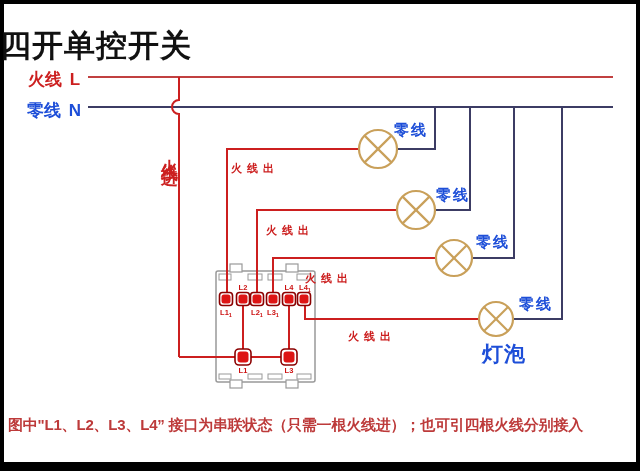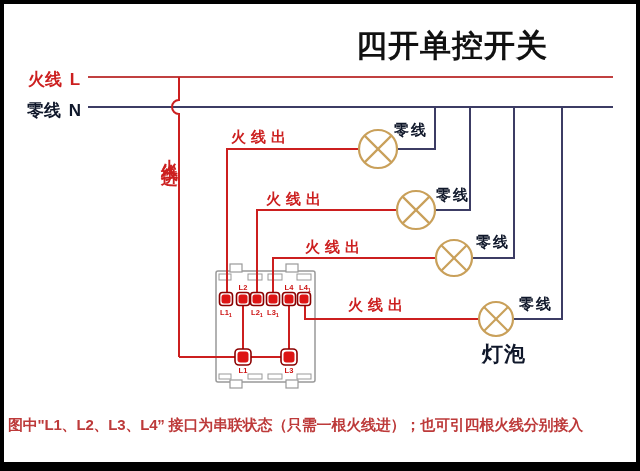--- a/index.html
+++ b/index.html
@@ -1,23 +1,23 @@
 <!DOCTYPE html>
 <html><head>
 <meta charset="utf-8">
 <style>
   html,body{margin:0;padding:0;}
   body{width:640px;height:471px;position:relative;background:#fff;font-family:"Liberation Sans","DejaVu Sans",sans-serif;overflow:hidden;}
   svg{position:absolute;left:0;top:0;}
   .lbl{position:absolute;font-weight:bold;white-space:nowrap;}
-  .title{left:0;top:25px;width:548px;text-align:right;font-size:31px;color:#111;letter-spacing:1px;}
+  .title{left:0;top:25px;width:548px;text-align:left;font-size:31px;color:#111;letter-spacing:1px;}
   .red{color:#cc1f1f;}
-  .blue{color:#0f172a;}
+  .blue{color:#1d4ed8;}
   .legend{font-size:17px;word-spacing:3px;}
-  .liveout{font-size:15px;letter-spacing:5px;}
+  .liveout{font-size:11px;letter-spacing:5px;margin-top:33px;}
   .neutral-lbl{font-size:15px;letter-spacing:2px;}
   .vert{writing-mode:vertical-rl;text-orientation:upright;font-size:17px;letter-spacing:5px;}
   .bulb{font-size:21px;letter-spacing:1px;}
   .notes{left:8px;top:413px;font-size:15px;color:#bd3a3a;line-height:23px;letter-spacing:-0.2px;}
 </style>
 </head>
 <body>
 
 <svg width="640" height="471" viewBox="0 0 640 471">
 

